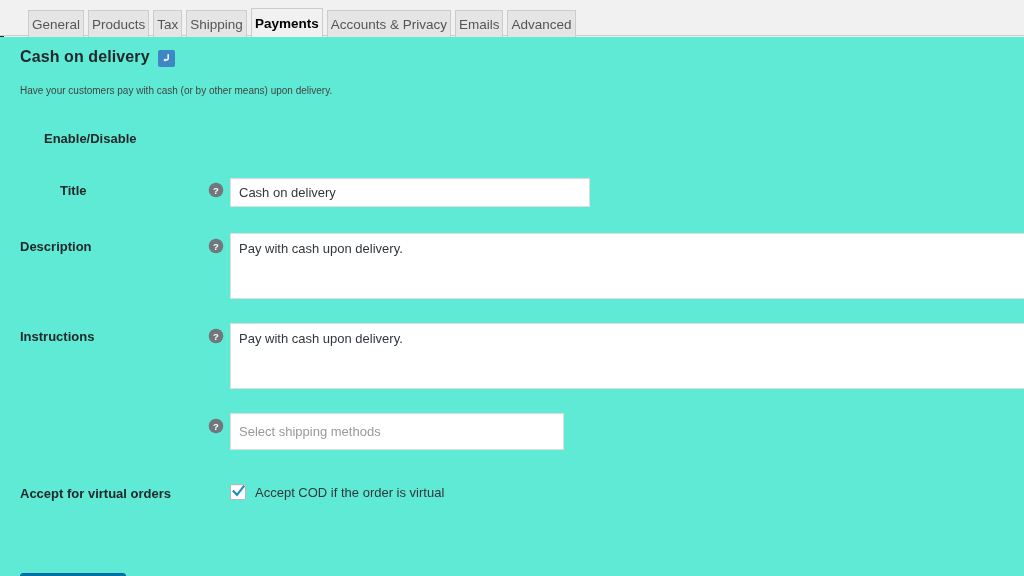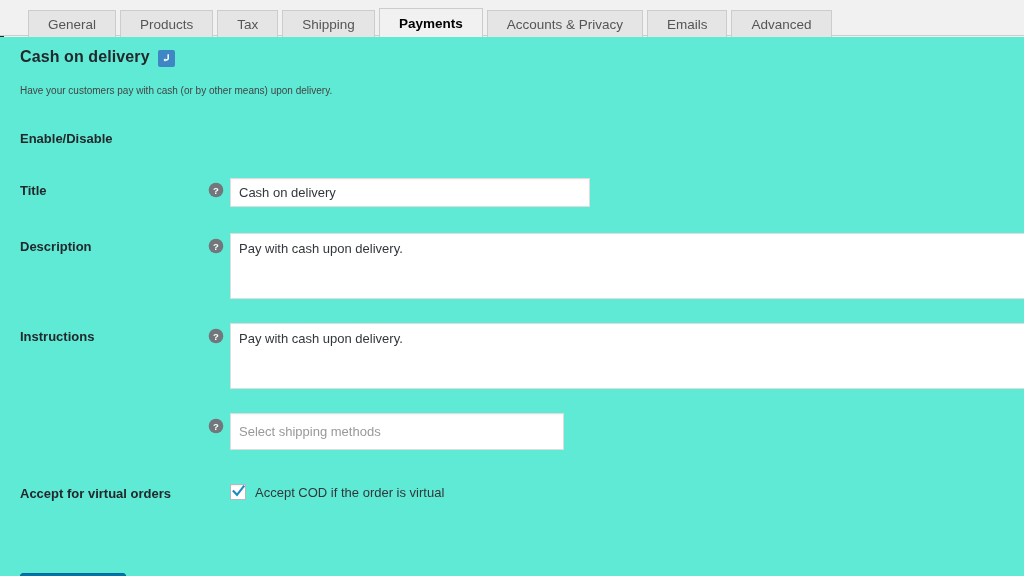--- a/index.html
+++ b/index.html
@@ -59,21 +59,21 @@
     left: 28px;
     top: 4px;
     height: 32px;
     display: flex;
     align-items: flex-end;
     gap: 0;
   }
   .tab {
     height: 27px;
     line-height: 27px;
-    padding: 0 19px;
+    padding: 0 3px;
     margin-right: 4px;
     background: #e5e5e5;
     border: 1px solid #ccc;
     border-bottom: none;
     color: #555;
     font-size: 13.5px;
     white-space: nowrap;
     box-sizing: border-box;
     position: relative;
     top: 1px;
@@ -252,23 +252,23 @@
     <span id="title-badge">
       <svg width="11" height="11" viewBox="0 0 11 11" aria-hidden="true">
         <path d="M7.2 1.2 L7.2 5.6 Q7.2 7.0 5.8 7.0 L3.0 7.0" fill="none" stroke="#ffffff" stroke-width="1.5"></path>
         <path d="M4.3 5.3 L2.5 7.0 L4.3 8.7 Z" fill="#ffffff"></path>
       </svg>
     </span>
   </div>
 
   <div id="page-subtitle">Have your customers pay with cash (or by other means) upon delivery.</div>
 
-  <div class="row-label" style="top:94px;">Enable/Disable</div>
-
-  <div class="row-label" style="top:146px;">Title</div>
+  <div class="row-label" style="top:94px;margin-left:24px;">Enable/Disable</div>
+
+  <div class="row-label" style="top:146px;margin-left:40px;">Title</div>
   <span class="help-icon" style="top:145px;">
     <svg width="16" height="16" viewBox="0 0 16 16" aria-hidden="true">
       <circle cx="8" cy="8" r="7.3" fill="#72777c"></circle>
       <text x="8" y="11.6" text-anchor="middle" font-family="Liberation Sans, sans-serif" font-size="9.5" font-weight="bold" fill="#ffffff">?</text>
     </svg>
   </span>
   <input class="text-field" type="text" style="left: 230px; top: 141px; width: 360px; height: 29px;" value="Cash on delivery">
 
   <div class="row-label" style="top:202px;text-align:right;">Description</div>
   <span class="help-icon" style="top:201px;">

